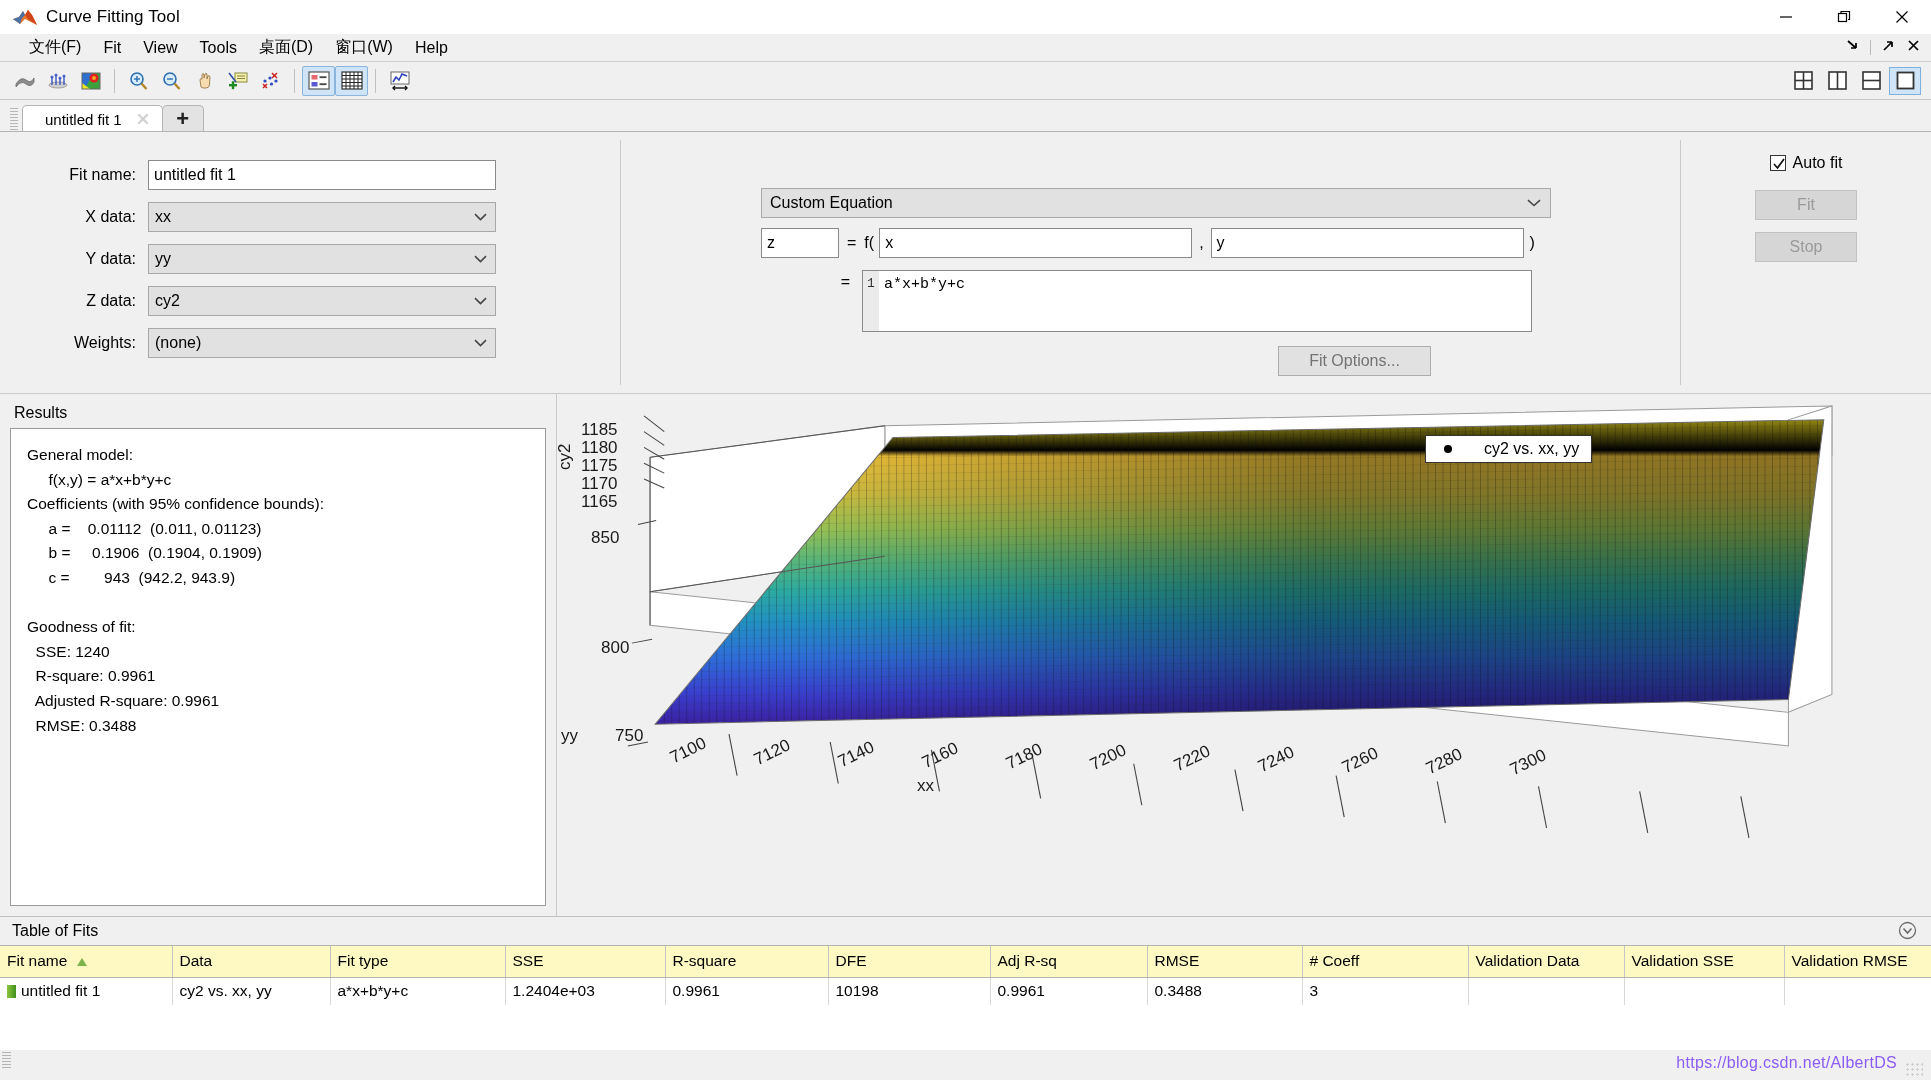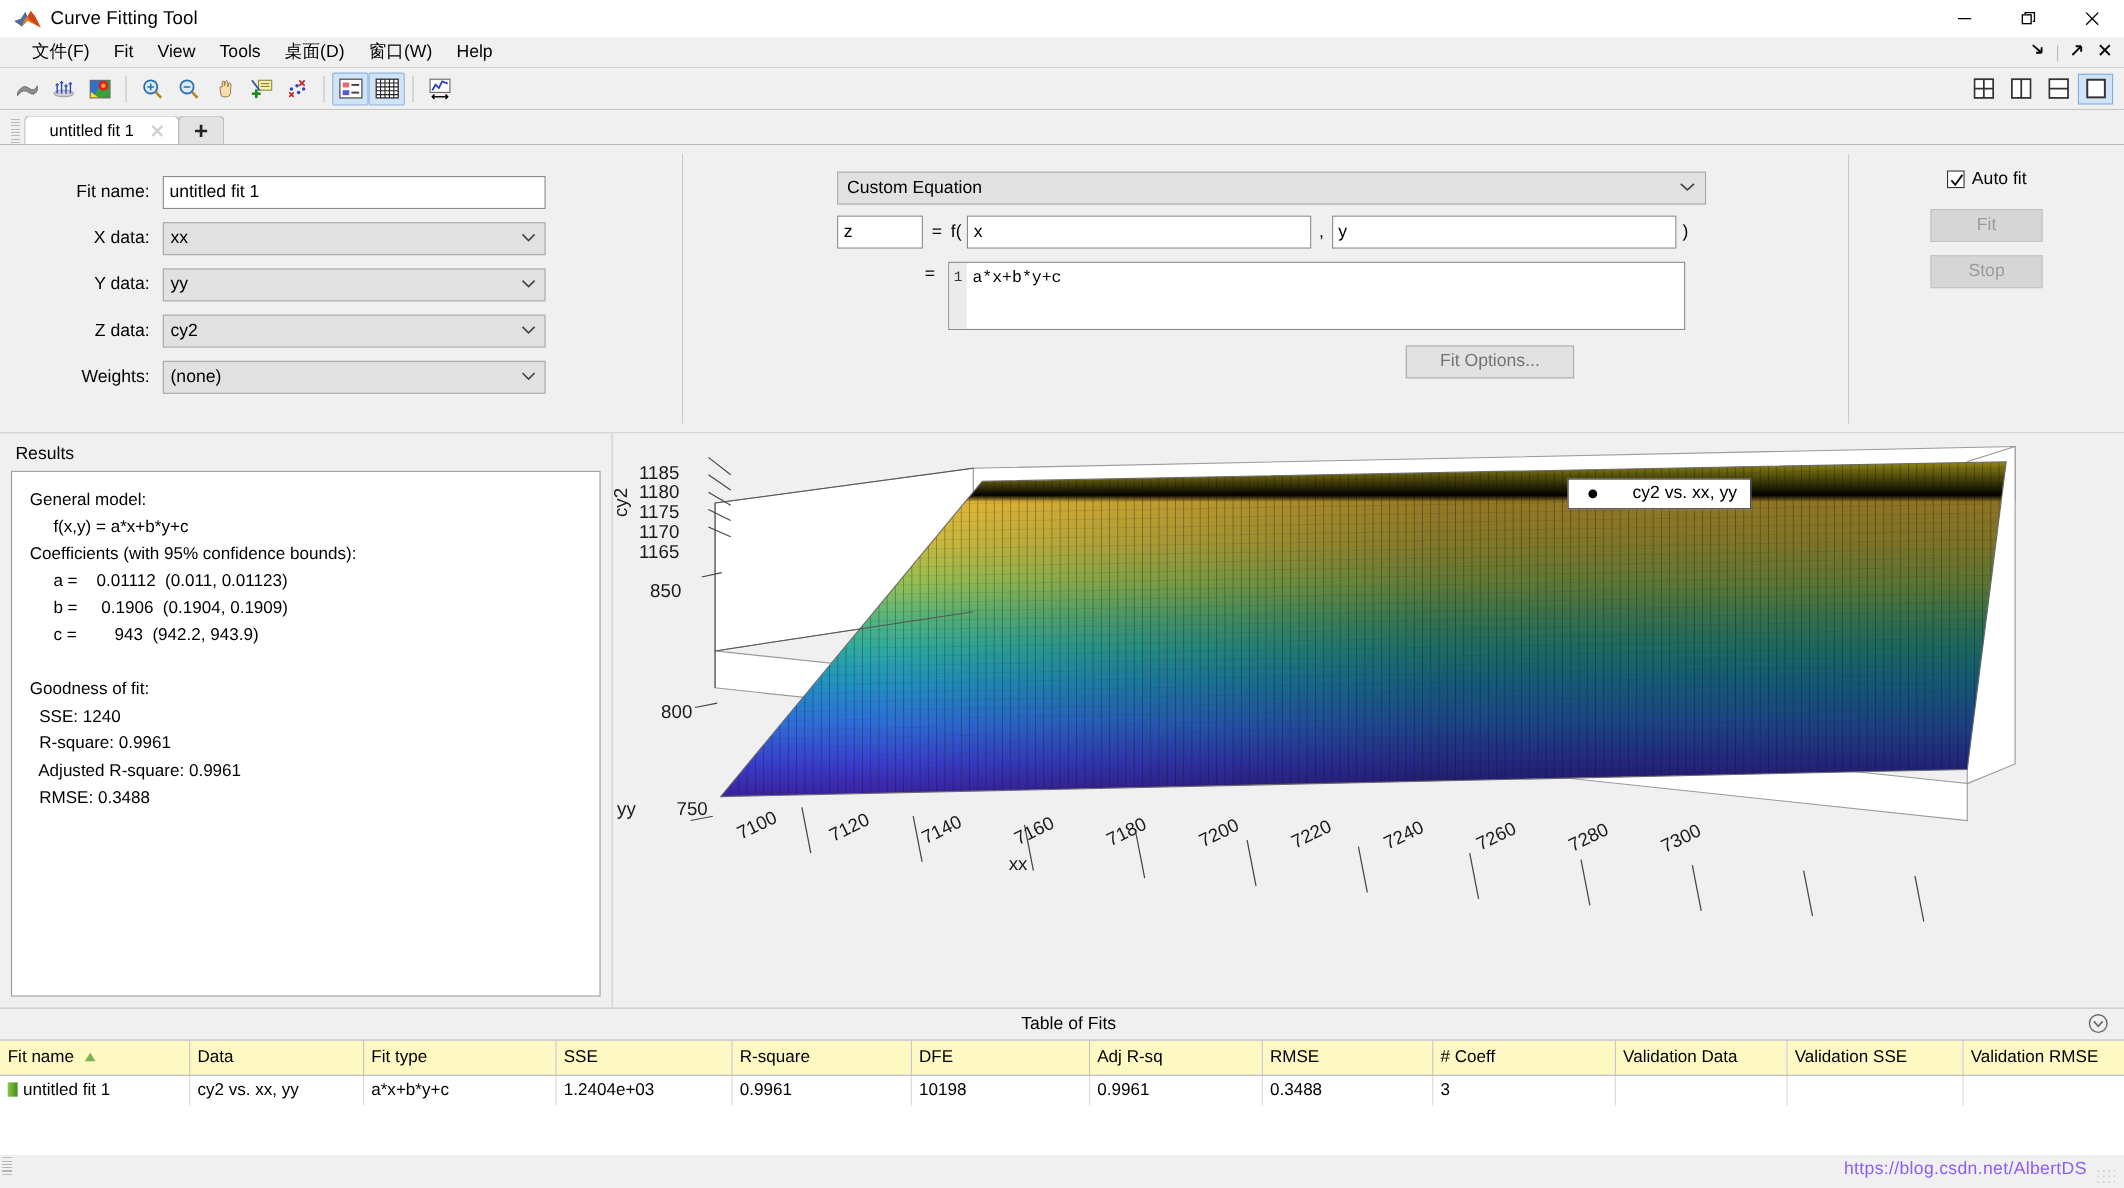--- a/index.html
+++ b/index.html
@@ -86,21 +86,21 @@
   .fselect {
     width: 348px; height: 30px; background: #e1e1e1; border: 1px solid #a8a8a8;
     font-size: 16px; padding: 0 6px; color: #000; display: flex; align-items: center;
     position: relative;
   }
   .fselect .chev { position: absolute; right: 8px; top: 50%; transform: translateY(-55%); }
 
   .eq-select {
     width: 790px; height: 30px; background: #e1e1e1; border: 1px solid #a8a8a8;
     font-size: 16px; padding: 0 8px; color: #000; display: flex; align-items: center;
-    position: relative; margin-left: 140px;
+    position: relative; margin-left: 140px; margin-top: 32px;
   }
   .eq-select .chev { position: absolute; right: 9px; top: 50%; transform: translateY(-55%); }
   .eq-row { display: flex; align-items: center; margin-left: 140px; margin-top: 10px; }
   .eq-zbox { width: 78px; height: 30px; background: #fff; border: 1px solid #8a8a8a; font-size: 16px; padding: 0 5px; display: flex; align-items: center; }
   .eq-eq { font-size: 16px; margin: 0 8px; }
   .eq-fopen { font-size: 16px; margin-right: 5px; }
   .eq-xbox { width: 313px; height: 30px; background: #fff; border: 1px solid #8a8a8a; font-size: 16px; padding: 0 5px; display: flex; align-items: center; }
   .eq-comma { font-size: 16px; margin: 0 7px; }
   .eq-ybox { width: 313px; height: 30px; background: #fff; border: 1px solid #8a8a8a; font-size: 16px; padding: 0 5px; display: flex; align-items: center; }
   .eq-close { font-size: 16px; margin-left: 6px; }
@@ -150,21 +150,21 @@
 
   .legend-box {
     position: absolute; background: #fff; border: 1px solid #333;
     display: flex; align-items: center; gap: 10px; padding: 4px 12px 4px 10px;
     font-size: 16px; color: #000;
   }
   .legend-dot { width: 8px; height: 8px; border-radius: 50%; background: #000; margin-right: 22px; margin-left: 8px; }
 
   
   .tablepanel { flex: 0 0 134px; background: #f0f0f0; border-top: 1px solid #c0c0c0; position: relative; display: flex; flex-direction: column; }
-  .tof-header { height: 28px; display: flex; align-items: center; padding-left: 12px; font-size: 16px; color: #000; position: relative; justify-content: center; }
+  .tof-header { height: 28px; display: flex; align-items: center; padding-left: 12px; font-size: 16px; color: #000; position: relative; }
   .tof-collapse { position: absolute; right: 14px; top: 4px; }
   .tof-table { flex: 1; background: #fff; border-top: 1px solid #b4b4b4; overflow: hidden; }
   table.fits { width: 100%; border-collapse: collapse; table-layout: fixed; }
   table.fits th {
     font-weight: normal; font-size: 15.5px; text-align: left; padding: 5px 7px;
     background: #fef9c3; border-right: 1px solid #c4c4c4; border-bottom: 1px solid #b4b4b4;
     height: 31px; white-space: nowrap; overflow: hidden;
   }
   table.fits td {
     font-size: 15.5px; padding: 4px 7px; border-right: 1px solid #d8d8d8; height: 28px;

